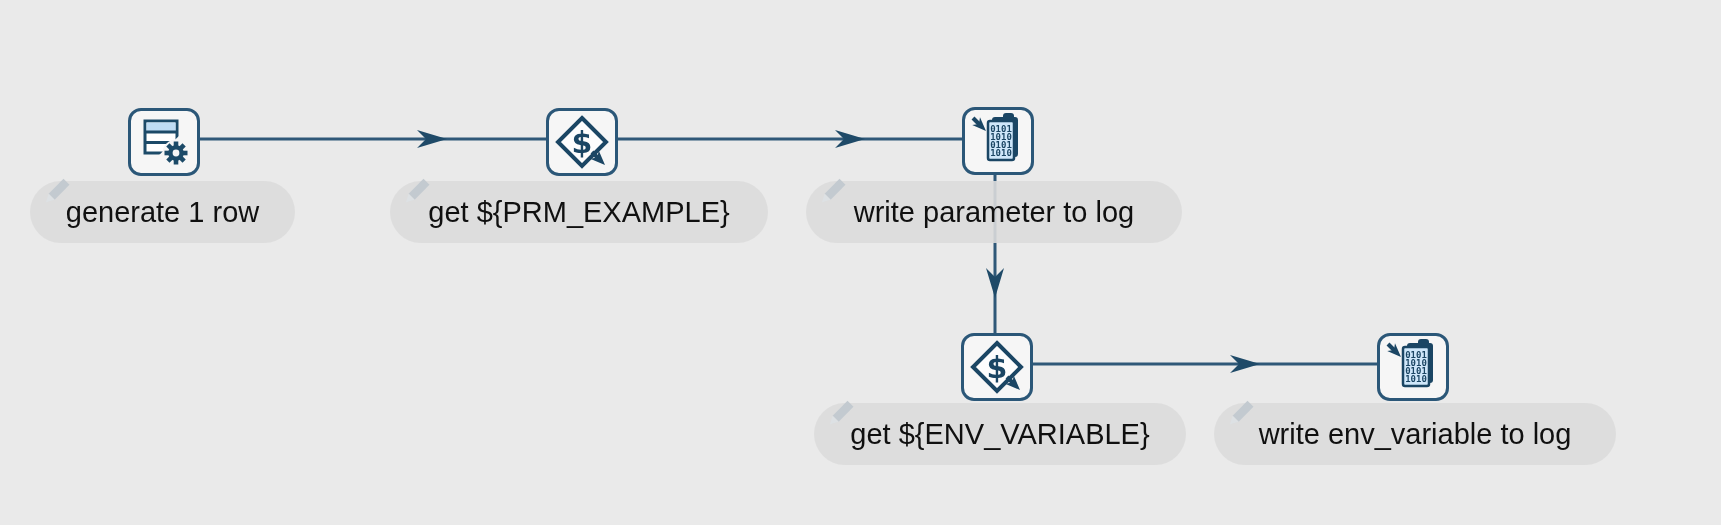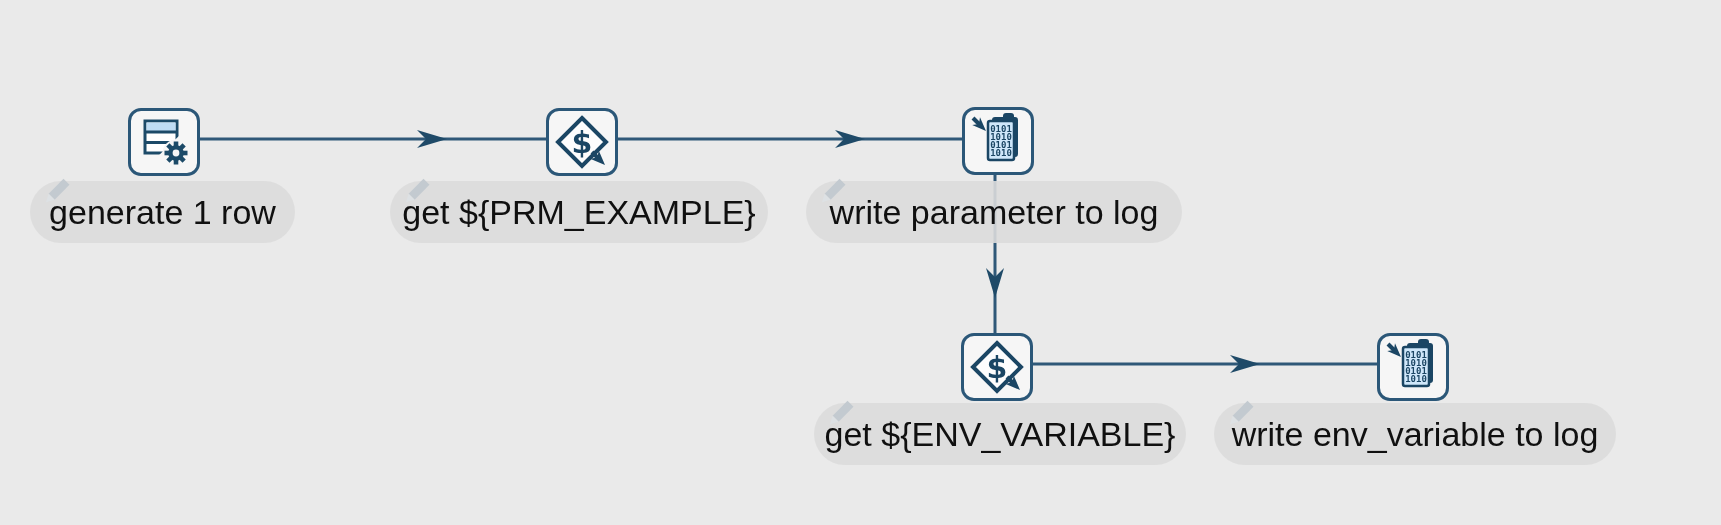--- a/index.html
+++ b/index.html
@@ -11,21 +11,21 @@
     overflow:hidden;
   }
   svg.edges{
     position:absolute;left:0;top:0;z-index:1;
   }
   .pill{
     position:absolute;z-index:2;
     height:62px;border-radius:31px;
     background:rgba(220,220,220,0.90);
     display:flex;align-items:center;justify-content:center;
-    font-size:34px;color:#101010;
+    font-size:29px;color:#101010;
     white-space:nowrap;
   }
   .pencil{
     position:absolute;left:6px;top:-7px;width:38px;height:38px;
     pointer-events:none;
   }
   .node{
     position:absolute;z-index:3;
     width:66px;height:62px;
     background:#f6f6f6;

